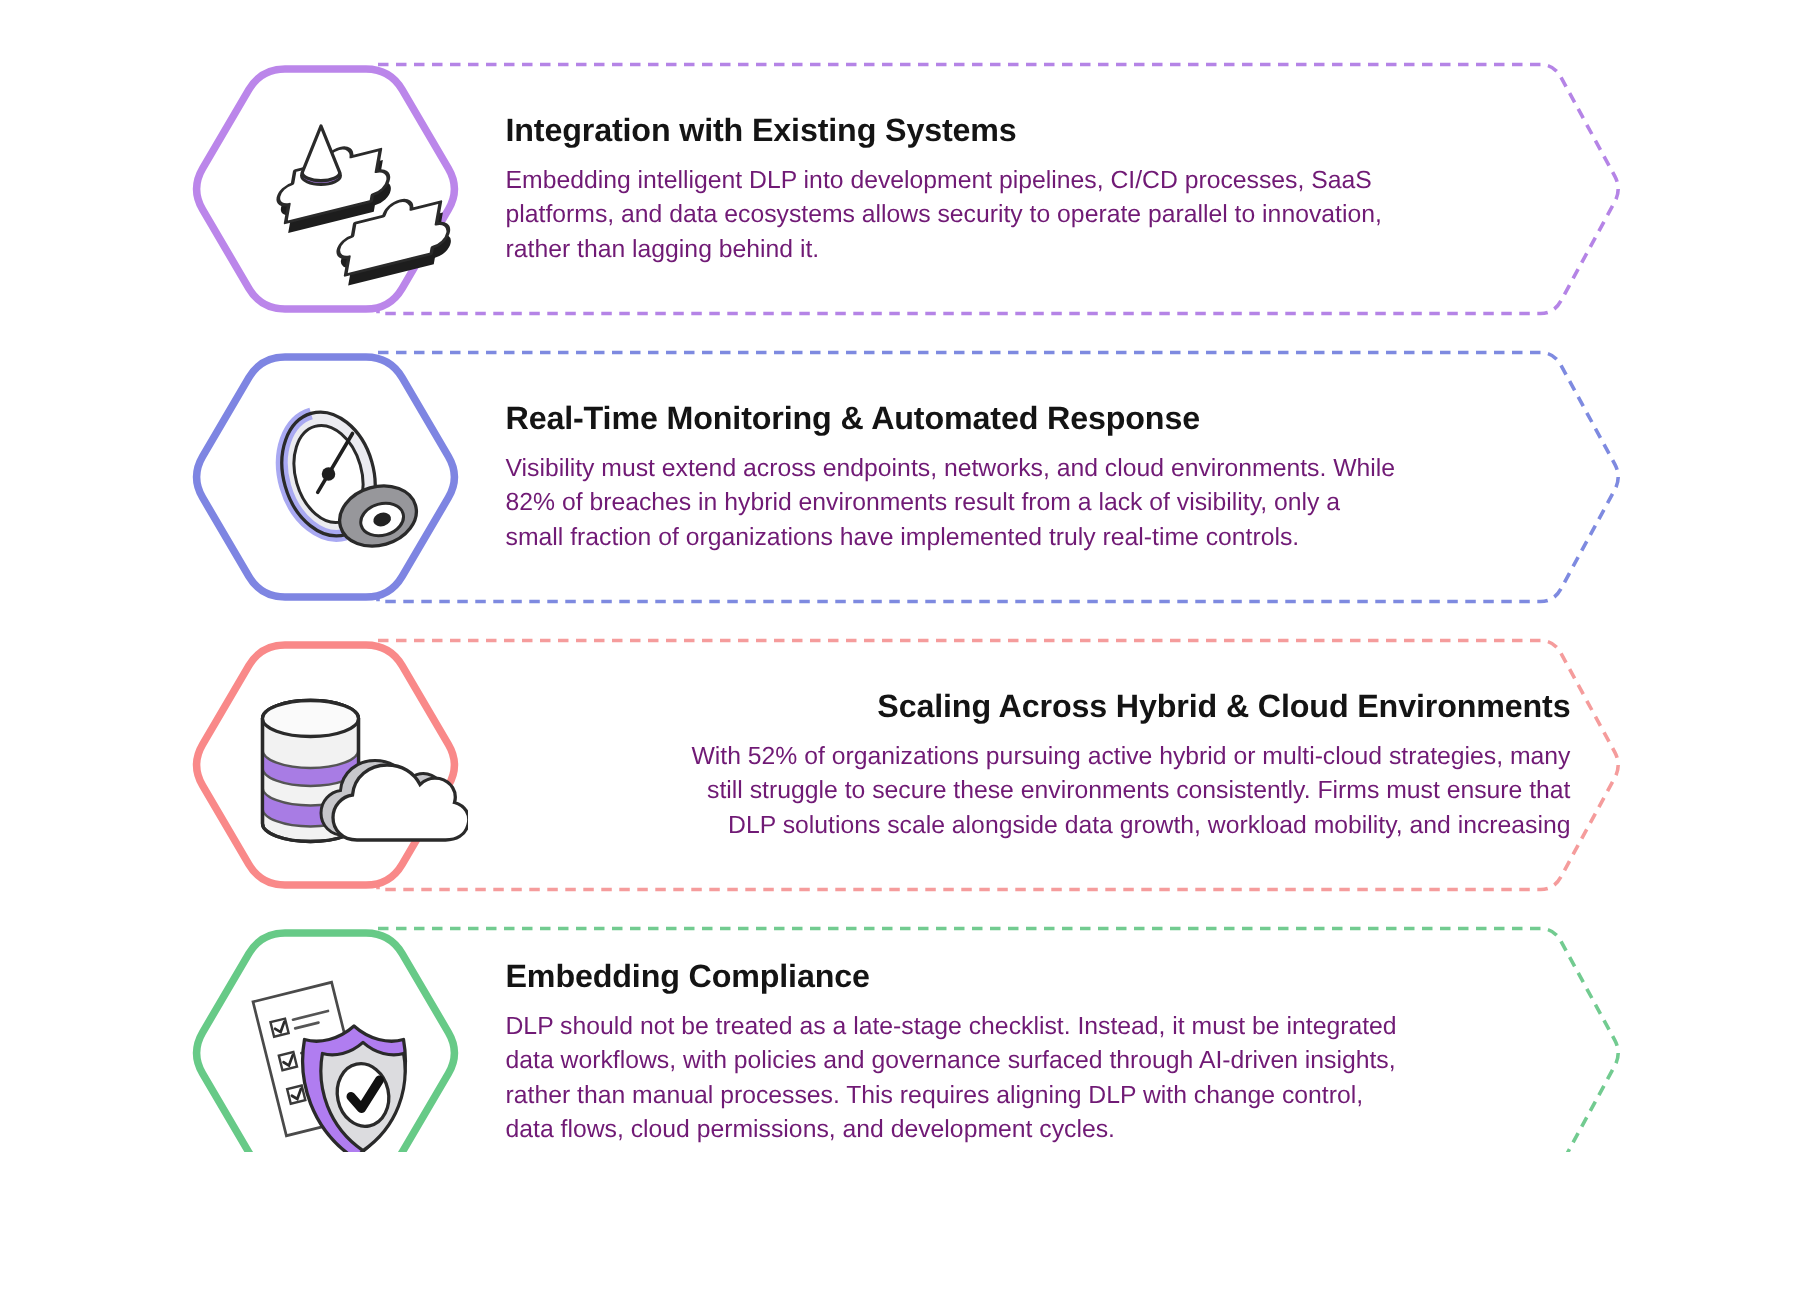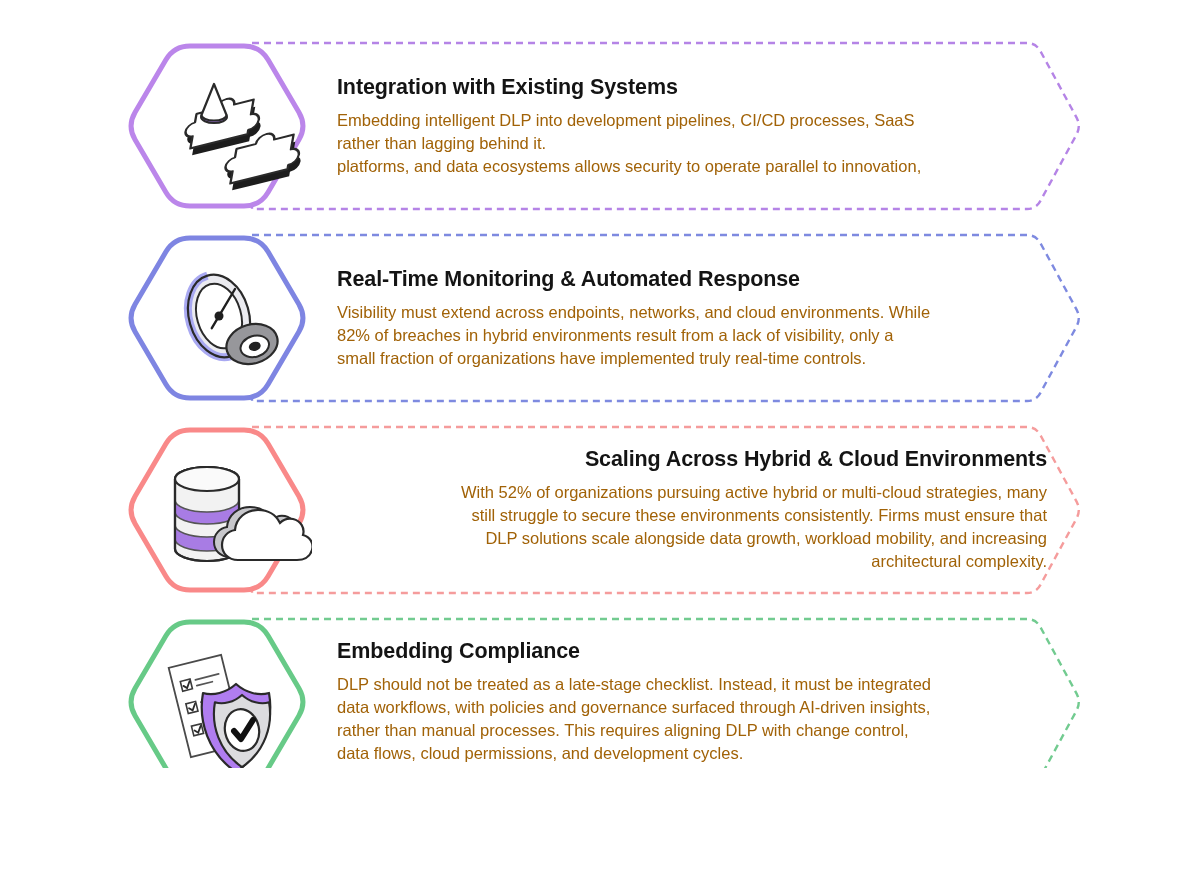--- a/index.html
+++ b/index.html
@@ -14,21 +14,21 @@
 
   .chev-svg { position:absolute; left:100px; top:0; width:865px; height:172px; }
   .chev-path { fill:none; stroke:var(--dash); stroke-width:2.4; stroke-dasharray:7 5; }
 
   .hex-svg { position:absolute; left:0; top:0; width:190px; height:172px; }
   .hex-path { fill:#ffffff; stroke:var(--accent); stroke-width:5; }
 
   .text-col { position:absolute; left:215px; top:0; height:100%; width:710px;
               display:flex; flex-direction:column; justify-content:center; }
   .sec-title { font-size:21.5px; font-weight:700; color:#141414; margin-bottom:9px; letter-spacing:-0.1px; }
-  .sec-body { font-size:16.5px; line-height:23px; color:#a16207; }
+  .sec-body { font-size:16.5px; line-height:23px; color:#701a75; }
   .body-line { white-space:nowrap; }
 
   .credit { position:absolute; right:115px; top:856px; font-size:17px; color:#8f8f8f; }
 
   .ink { stroke:#2a2a2a; }
 </style>
 </head>
 <body>
 
 <div class="canvas" style="--icon-purple: #a87ce4; --gauge-rim: #a9a9f2; --shield-purple: #b07df0;">
@@ -49,22 +49,22 @@
         <g transform="translate(140,119) rotate(-14) skewX(-24) scale(1.05,0.8)">
           <path transform="translate(3,9)" fill="#1d1d1d" d="M-28,-20 L-9,-20 A9,9 0 1 1 9,-20 L28,-20 L28,-3 A9,9 0 1 1 28,15 L28,20 L-28,20 L-28,6 A8,8 0 1 1 -28,-10 Z"></path>
           <path fill="#ffffff" class="ink" stroke-width="2.4" stroke-linejoin="round" d="M-28,-20 L-9,-20 A9,9 0 1 1 9,-20 L28,-20 L28,-3 A9,9 0 1 1 28,15 L28,20 L-28,20 L-28,6 A8,8 0 1 1 -28,-10 Z"></path>
         </g>
       </g>
     </svg>
     <div class="text-col">
       <div class="sec-title">Integration with Existing Systems</div>
       <div class="sec-body">
         <div class="body-line">Embedding intelligent DLP into development pipelines, CI/CD processes, SaaS</div>
+        <div class="body-line">platforms, and data ecosystems allows security to operate parallel to innovation,</div>
         <div class="body-line">rather than lagging behind it.</div>
-        <div class="body-line">platforms, and data ecosystems allows security to operate parallel to innovation,</div>
       </div>
     </div>
   </div>
 
   <div class="section sec-2" style="--accent: #7e85e2; --dash: #7e8ae0;">
     <svg class="chev-svg" viewBox="0 0 865 172">
       <path class="chev-path" d="M30,3 L805,3 Q814,3 818.6,11.4 L854.6,77.6 Q859,86 854.6,94.4 L818.6,160.6 Q814,169 805,169 L30,169 Z"></path>
     </svg>
     <svg class="hex-svg" viewBox="0 0 190 172">
       <path class="hex-path" d="M13.1,72.2 L43.9,19.8 Q52,6 68,6 L122,6 Q138,6 146.1,19.8 L176.9,72.2 Q185,86 176.9,99.8 L146.1,152.2 Q138,166 122,166 L68,166 Q52,166 43.9,152.2 L13.1,99.8 Q5,86 13.1,72.2 Z"></path>
@@ -108,21 +108,20 @@
         <path transform="translate(-8,14)" fill="#c7c7cb" class="ink" stroke-width="2" d="M116,119 C106,119 100,112 100,104 C100,96 106,90 113,89 C114,77 124,69 136,69 C146,69 154,74 158,82 C161,79 166,77 171,78 C179,80 183,87 181,94 C188,96 192,102 190,109 C188,116 182,119 175,119 Z"></path>
         <path transform="translate(0,17)" fill="#ffffff" class="ink" stroke-width="2.2" d="M116,119 C106,119 100,112 100,104 C100,96 106,90 113,89 C114,77 124,69 136,69 C146,69 154,74 158,82 C161,79 166,77 171,78 C179,80 183,87 181,94 C188,96 192,102 190,109 C188,116 182,119 175,119 Z"></path>
       </g>
     </svg>
     <div class="text-col">
       <div class="sec-title">Scaling Across Hybrid &amp; Cloud Environments</div>
       <div class="sec-body">
         <div class="body-line">With 52% of organizations pursuing active hybrid or multi-cloud strategies, many</div>
         <div class="body-line">still struggle to secure these environments consistently. Firms must ensure that</div>
         <div class="body-line">DLP solutions scale alongside data growth, workload mobility, and increasing</div>
-        <div class="body-line">architectural complexity.</div>
       </div>
     </div>
   </div>
 
   <div class="section sec-4" style="--accent: #67ca87; --dash: #72cb90;">
     <svg class="chev-svg" viewBox="0 0 865 172">
       <path class="chev-path" d="M30,3 L805,3 Q814,3 818.6,11.4 L854.6,77.6 Q859,86 854.6,94.4 L818.6,160.6 Q814,169 805,169 L30,169 Z"></path>
     </svg>
     <svg class="hex-svg" viewBox="0 0 190 172">
       <path class="hex-path" d="M13.1,72.2 L43.9,19.8 Q52,6 68,6 L122,6 Q138,6 146.1,19.8 L176.9,72.2 Q185,86 176.9,99.8 L146.1,152.2 Q138,166 122,166 L68,166 Q52,166 43.9,152.2 L13.1,99.8 Q5,86 13.1,72.2 Z"></path>

